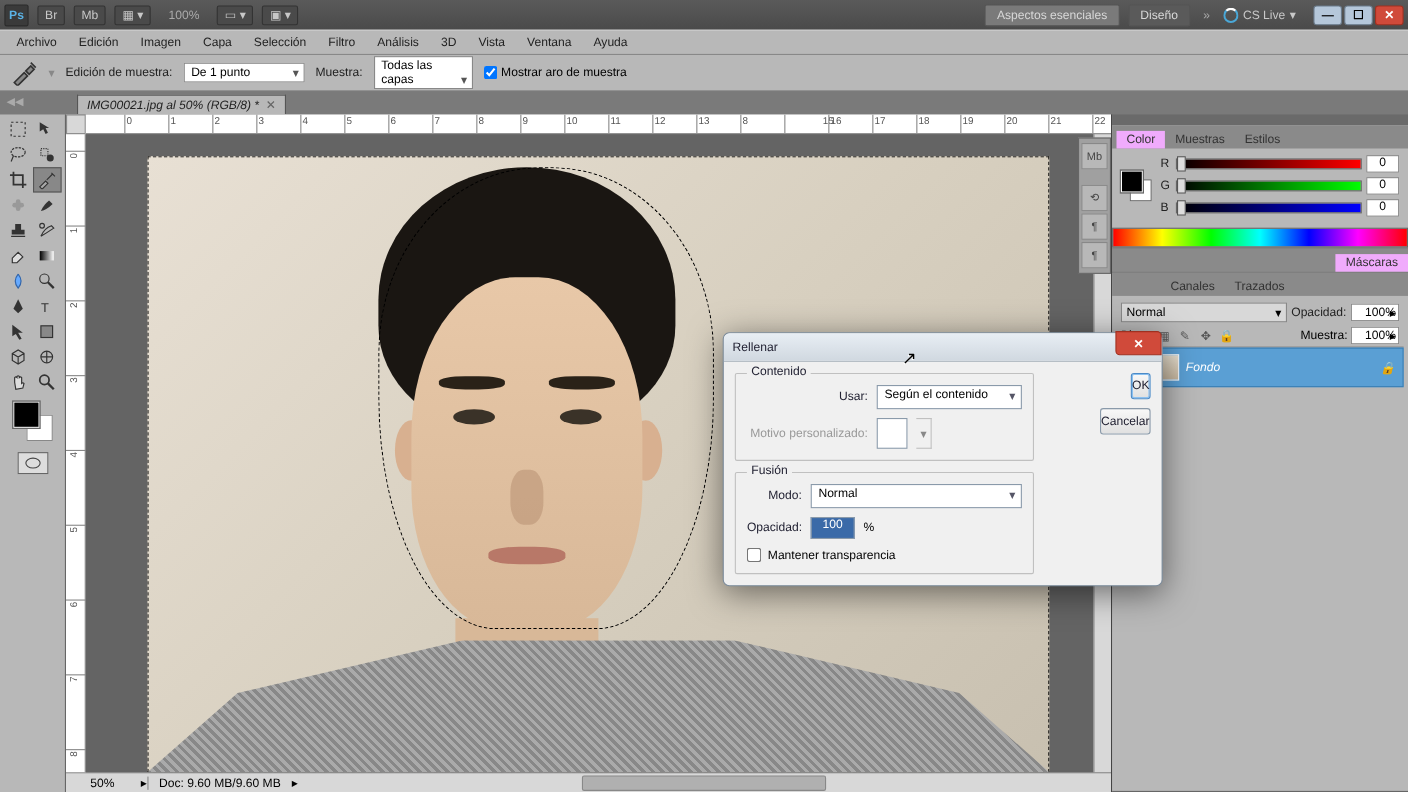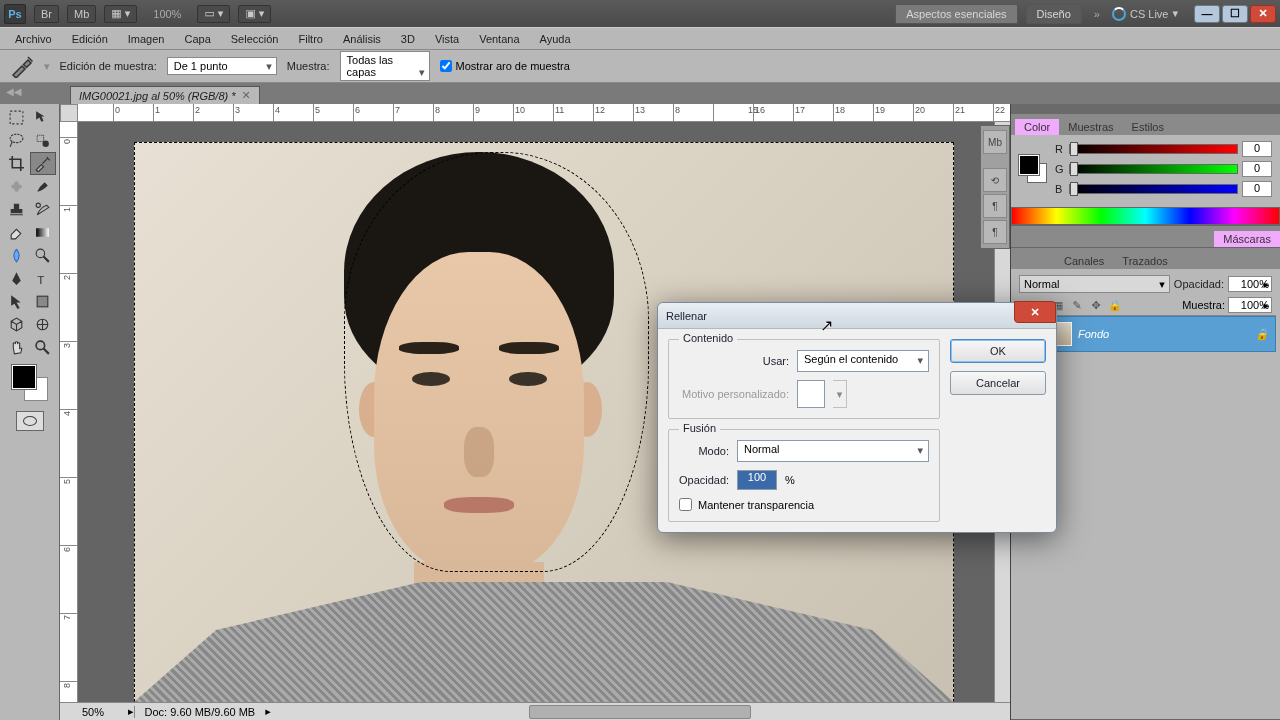--- a/index.html
+++ b/index.html
@@ -135,21 +135,21 @@
 
 .side-dock { position: absolute; right: 270px; top: 21px; width: 30px; background: #a0a0a0; border: 1px solid #666; display: flex; flex-direction: column; gap: 2px; padding: 4px 2px; }
 .dock-icon { width: 24px; height: 24px; background: #b8b8b8; border: 1px solid #888; display: flex; align-items: center; justify-content: center; font-size: 10px; color: #444; }
 
 
 .dialog { position: absolute; top: 198px; left: 657px; width: 400px; background: #f0f0f0; border: 1px solid #7a8a9a; border-radius: 6px; box-shadow: 0 6px 30px rgba(0,0,0,.5); }
 .dlg-title { height: 26px; background: linear-gradient(180deg, #e8eef4, #d0d8e0); border-bottom: 1px solid #b0b8c0; border-radius: 6px 6px 0 0; display: flex; align-items: center; padding: 0 8px; color: #223; font-size: 12px; position: relative; }
 .dlg-close { position: absolute; right: 0; top: -2px; width: 42px; height: 22px; background: #d04a3a; color: #fff; font-weight: bold; display: flex; align-items: center; justify-content: center; border: 1px solid #a03020; border-radius: 0 4px 0 4px; cursor: pointer; }
 .dlg-body { padding: 10px; display: flex; gap: 10px; }
 .dlg-left { flex: 1; display: flex; flex-direction: column; gap: 10px; }
-.dlg-right { width: 96px; display: flex; flex-direction: column; gap: 8px; }
+.dlg-right { width: 96px; display: flex; flex-direction: column; gap: 8px; align-items: flex-end; }
 .dlg-btn { height: 24px; background: linear-gradient(#f8f8f8, #e0e0e0); border: 1px solid #8a9aaa; border-radius: 3px; color: #223; cursor: pointer; display: flex; align-items: center; justify-content: center; }
 .dlg-btn.primary { border: 1px solid #4a8ac8; box-shadow: 0 0 0 1px #8ac0f0 inset; }
 .fieldset { border: 1px solid #c0c0c0; border-radius: 2px; padding: 10px 10px 10px 10px; position: relative; }
 .fieldset .legend { position: absolute; top: -8px; left: 10px; background: #f0f0f0; padding: 0 4px; color: #223; }
 .frow { display: flex; align-items: center; gap: 8px; margin-bottom: 8px; }
 .frow:last-child { margin-bottom: 0; }
 .flabel { width: 110px; text-align: right; color: #223; }
 .fselect { flex: 1; background: #fff; border: 1px solid #8a9aaa; height: 22px; padding: 2px 20px 2px 6px; position: relative; }
 .fselect::after { content: "▾"; position: absolute; right: 5px; top: 3px; color: #556; }
 .pattern-swatch { width: 28px; height: 28px; border: 1px solid #8a9aaa; background: #fff; }

